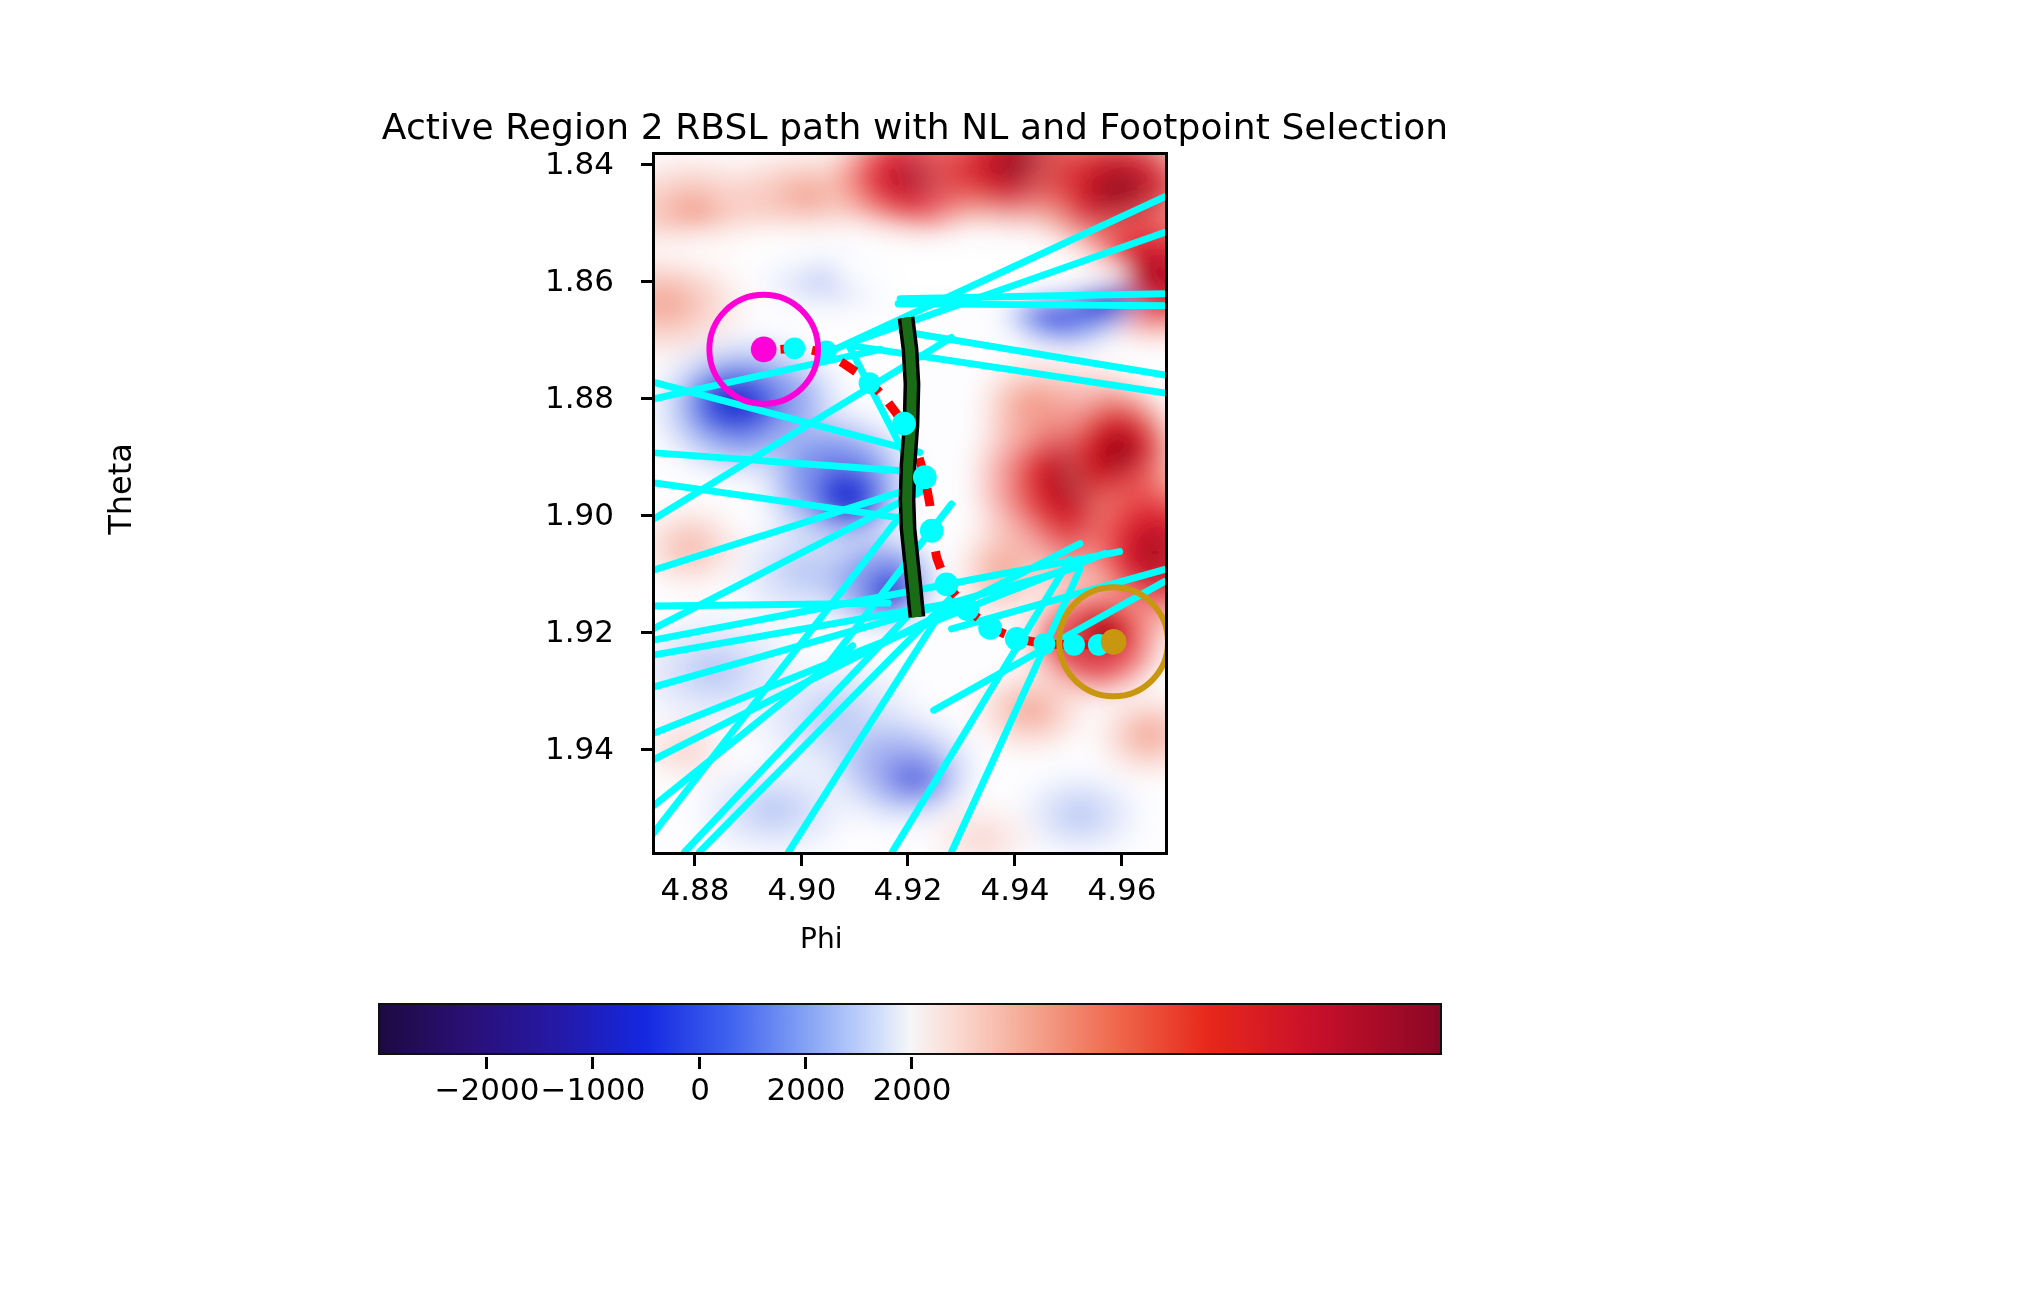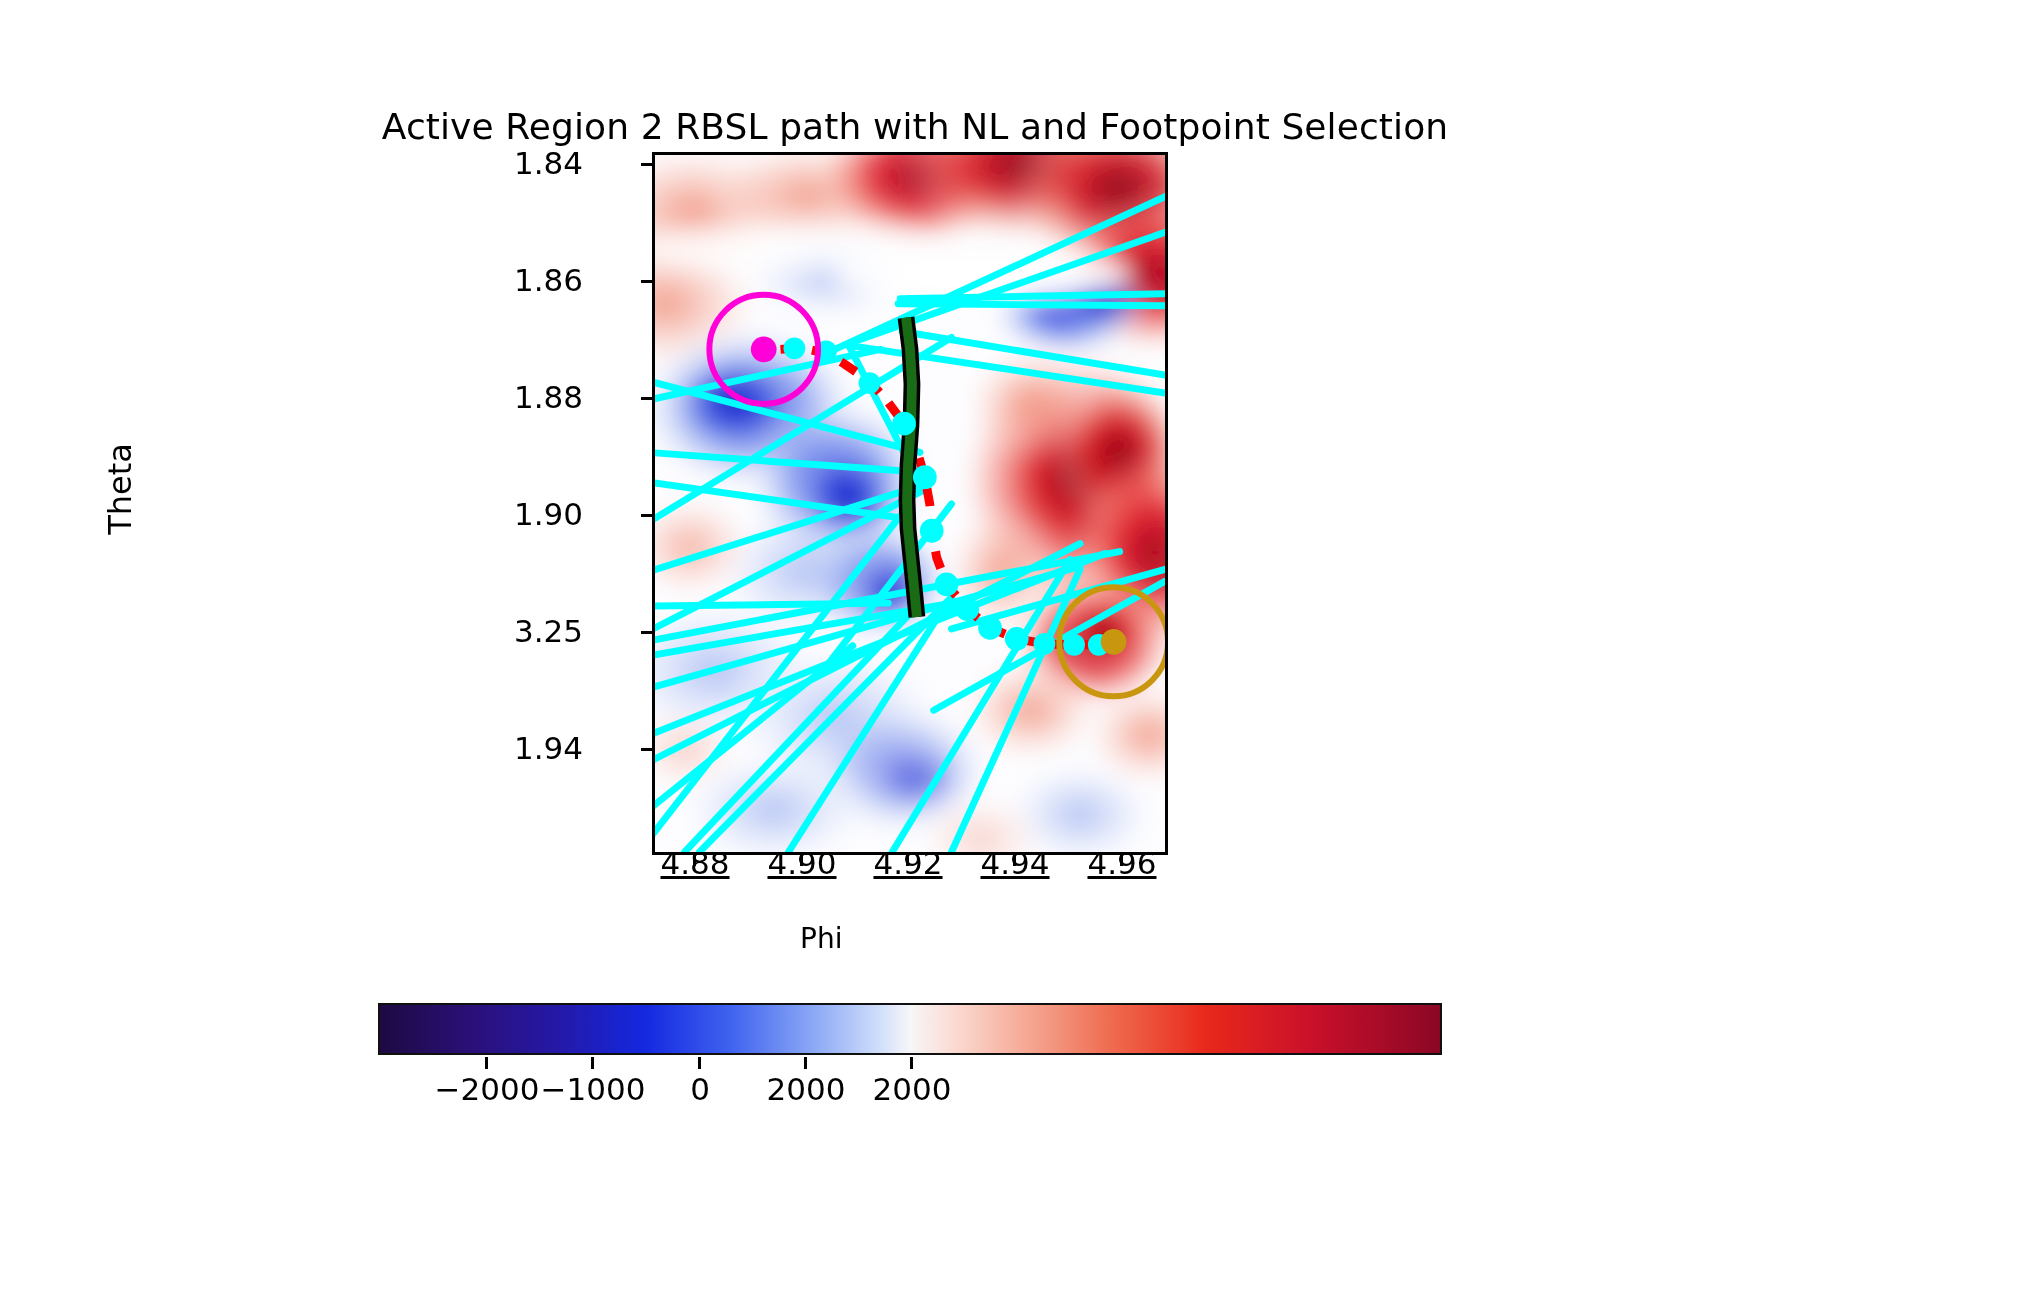--- a/index.html
+++ b/index.html
@@ -19,24 +19,24 @@
   #axes-area{
     position:absolute; left:652px; top:152px; width:516px; height:703px;
     border:3px solid #000; box-sizing:border-box; overflow:hidden;
     background:#ffffff;
   }
   #axes-svg{position:absolute;left:0;top:0;width:100%;height:100%;display:block;}
 
   
   .ytick-mark{position:absolute; width:11px; height:3px; background:#000; left:641px;}
   .xtick-mark{position:absolute; height:11px; width:3px; background:#000; top:855px;}
-  .ytick-label{position:absolute; right:1452px; font-size:31px; 
+  .ytick-label{position:absolute; right:1421px; font-size:31px; 
                white-space:nowrap; line-height:1;}
-  .xtick-label{position:absolute; top:848px; font-size:31px; text-align:right;
-               white-space:nowrap; transform:translateX(-50%); line-height:1;text-decoration:underline;}
+  .xtick-label{position:absolute; top:874px; font-size:31px; text-align:right;
+               white-space:nowrap; transform:translateX(-50%); line-height:1;}
 
   #ylabel{
     position:absolute; left:-10px; top:470px; width:260px; text-align:center;
     font-size:32px; transform:rotate(-90deg); transform-origin:center center;
     white-space:nowrap;
   }
   #xlabel{position:absolute; left:800px; top:922px; font-size:28px; white-space:nowrap;}
 
   
   #colorbar-wrap{position:absolute; left:378px; top:1003px; width:1064px; height:52px;}
@@ -247,21 +247,21 @@
   <div class="ytick-mark" style="top:280px"></div>
   <div class="ytick-mark" style="top:397px"></div>
   <div class="ytick-mark" style="top:514px"></div>
   <div class="ytick-mark" style="top:631px"></div>
   <div class="ytick-mark" style="top:748px"></div>
 
   <div class="ytick-label" style="top:148px">1.84</div>
   <div class="ytick-label" style="top:265px">1.86</div>
   <div class="ytick-label" style="top:382px">1.88</div>
   <div class="ytick-label" style="top:499px">1.90</div>
-  <div class="ytick-label" style="top:616px">3.25</div>
+  <div class="ytick-label" style="top:616px">1.92</div>
   <div class="ytick-label" style="top:733px">1.94</div>
 
   <div id="ylabel">Theta</div>
 
   <div class="xtick-mark" style="left:693px"></div>
   <div class="xtick-mark" style="left:800px"></div>
   <div class="xtick-mark" style="left:906px"></div>
   <div class="xtick-mark" style="left:1013px"></div>
   <div class="xtick-mark" style="left:1120px"></div>
 

